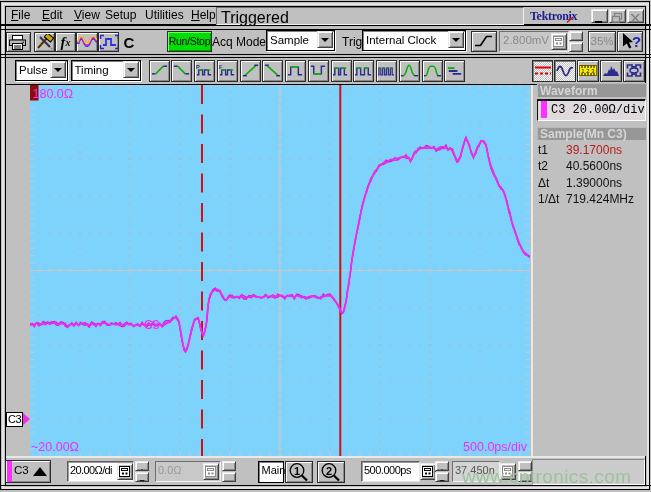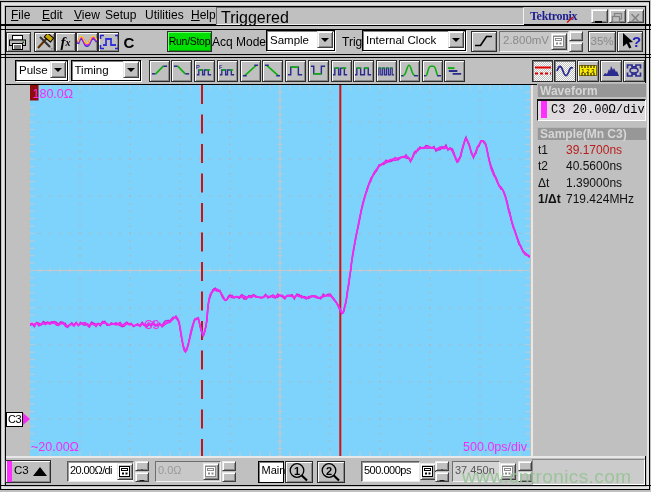--- a/index.html
+++ b/index.html
@@ -1372,21 +1372,21 @@
 <div style="position:absolute;left:540.5px;top:101px;width:6.5px;height:17px;background:#ff2fff;"></div>
 <div style="position:absolute;left:551px;top:103px;font-family:Liberation Mono, monospace;font-size:12px;color:#000;">C3 20.00Ω/div</div>
 <div style="position:absolute;left:537px;top:126.5px;width:109px;height:13.5px;background:#979797;border-top:1px solid #b8b8b8;border-left:1px solid #b8b8b8;"></div>
 <div style="position:absolute;left:540px;top:127px;font-family:'Liberation Sans',sans-serif;font-size:12px;font-weight:bold;color:#d6d6d6;">Sample(Mn C3)</div>
 <div style="position:absolute;left:538px;top:143.0px;font-family:'Liberation Sans',sans-serif;font-size:12px;color:#111;">t1</div>
 <div style="position:absolute;left:566px;top:143.0px;font-family:'Liberation Sans',sans-serif;font-size:12px;color:#b91c1c;">39.1700ns</div>
 <div style="position:absolute;left:538px;top:159.3px;font-family:'Liberation Sans',sans-serif;font-size:12px;color:#111;">t2</div>
 <div style="position:absolute;left:566px;top:159.3px;font-family:'Liberation Sans',sans-serif;font-size:12px;color:#111;">40.5600ns</div>
 <div style="position:absolute;left:538px;top:175.60000000000002px;font-family:'Liberation Sans',sans-serif;font-size:12px;color:#111;">Δt</div>
 <div style="position:absolute;left:566px;top:175.60000000000002px;font-family:'Liberation Sans',sans-serif;font-size:12px;color:#111;">1.39000ns</div>
-<div style="position:absolute;left:538px;top:191.90000000000003px;font-family:'Liberation Sans',sans-serif;font-size:12px;color:#111;font-weight:bold;">1/Δt</div>
+<div style="position:absolute;left:538px;top:191.90000000000003px;font-family:'Liberation Sans',sans-serif;font-size:12px;color:#111;">1/Δt</div>
 <div style="position:absolute;left:566px;top:191.90000000000003px;font-family:'Liberation Sans',sans-serif;font-size:12px;color:#111;">719.424MHz</div>
 <div style="position:absolute;left:6px;top:456px;width:639px;height:1.5px;background:#e8e8e8;"></div>
 <div style="position:absolute;left:6px;top:457.5px;width:639px;height:28px;background:#c0c0c0;"></div>
 <div style="position:absolute;left:0px;top:484.5px;width:651px;height:1.5px;background:#000;"></div>
 <div style="position:absolute;left:5px;top:459.5px;width:46px;height:23.5px;background:#c0c0c0;border:1px solid #2c2c2c;box-shadow:inset 1px 1px 0 #fff,inset -1px -1px 0 #8a8a8a;"></div>
 <div style="position:absolute;left:6.5px;top:461px;width:5px;height:20.5px;background:#ff2fff;"></div>
 <div style="position:absolute;left:14px;top:464px;font-family:'Liberation Sans',sans-serif;font-size:11.5px;color:#000;">C3</div>
 <div style="position:absolute;left:33px;top:467px;width:0px;height:0px;width:0;height:0;border-left:7px solid transparent;border-right:7px solid transparent;border-bottom:9px solid #000;"></div>
 <div style="position:absolute;left:67px;top:461px;width:67px;height:21px;background:#fff;border:1px solid;border-color:#5c5c5c #e8e8e8 #e8e8e8 #5c5c5c;box-shadow:inset 1px 1px 0 #9a9a9a;"></div>
 <div style="position:absolute;left:70px;top:464px;font-family:'Liberation Sans',sans-serif;font-size:11px;letter-spacing:-0.6px;color:#000;">20.00Ω/di</div>

